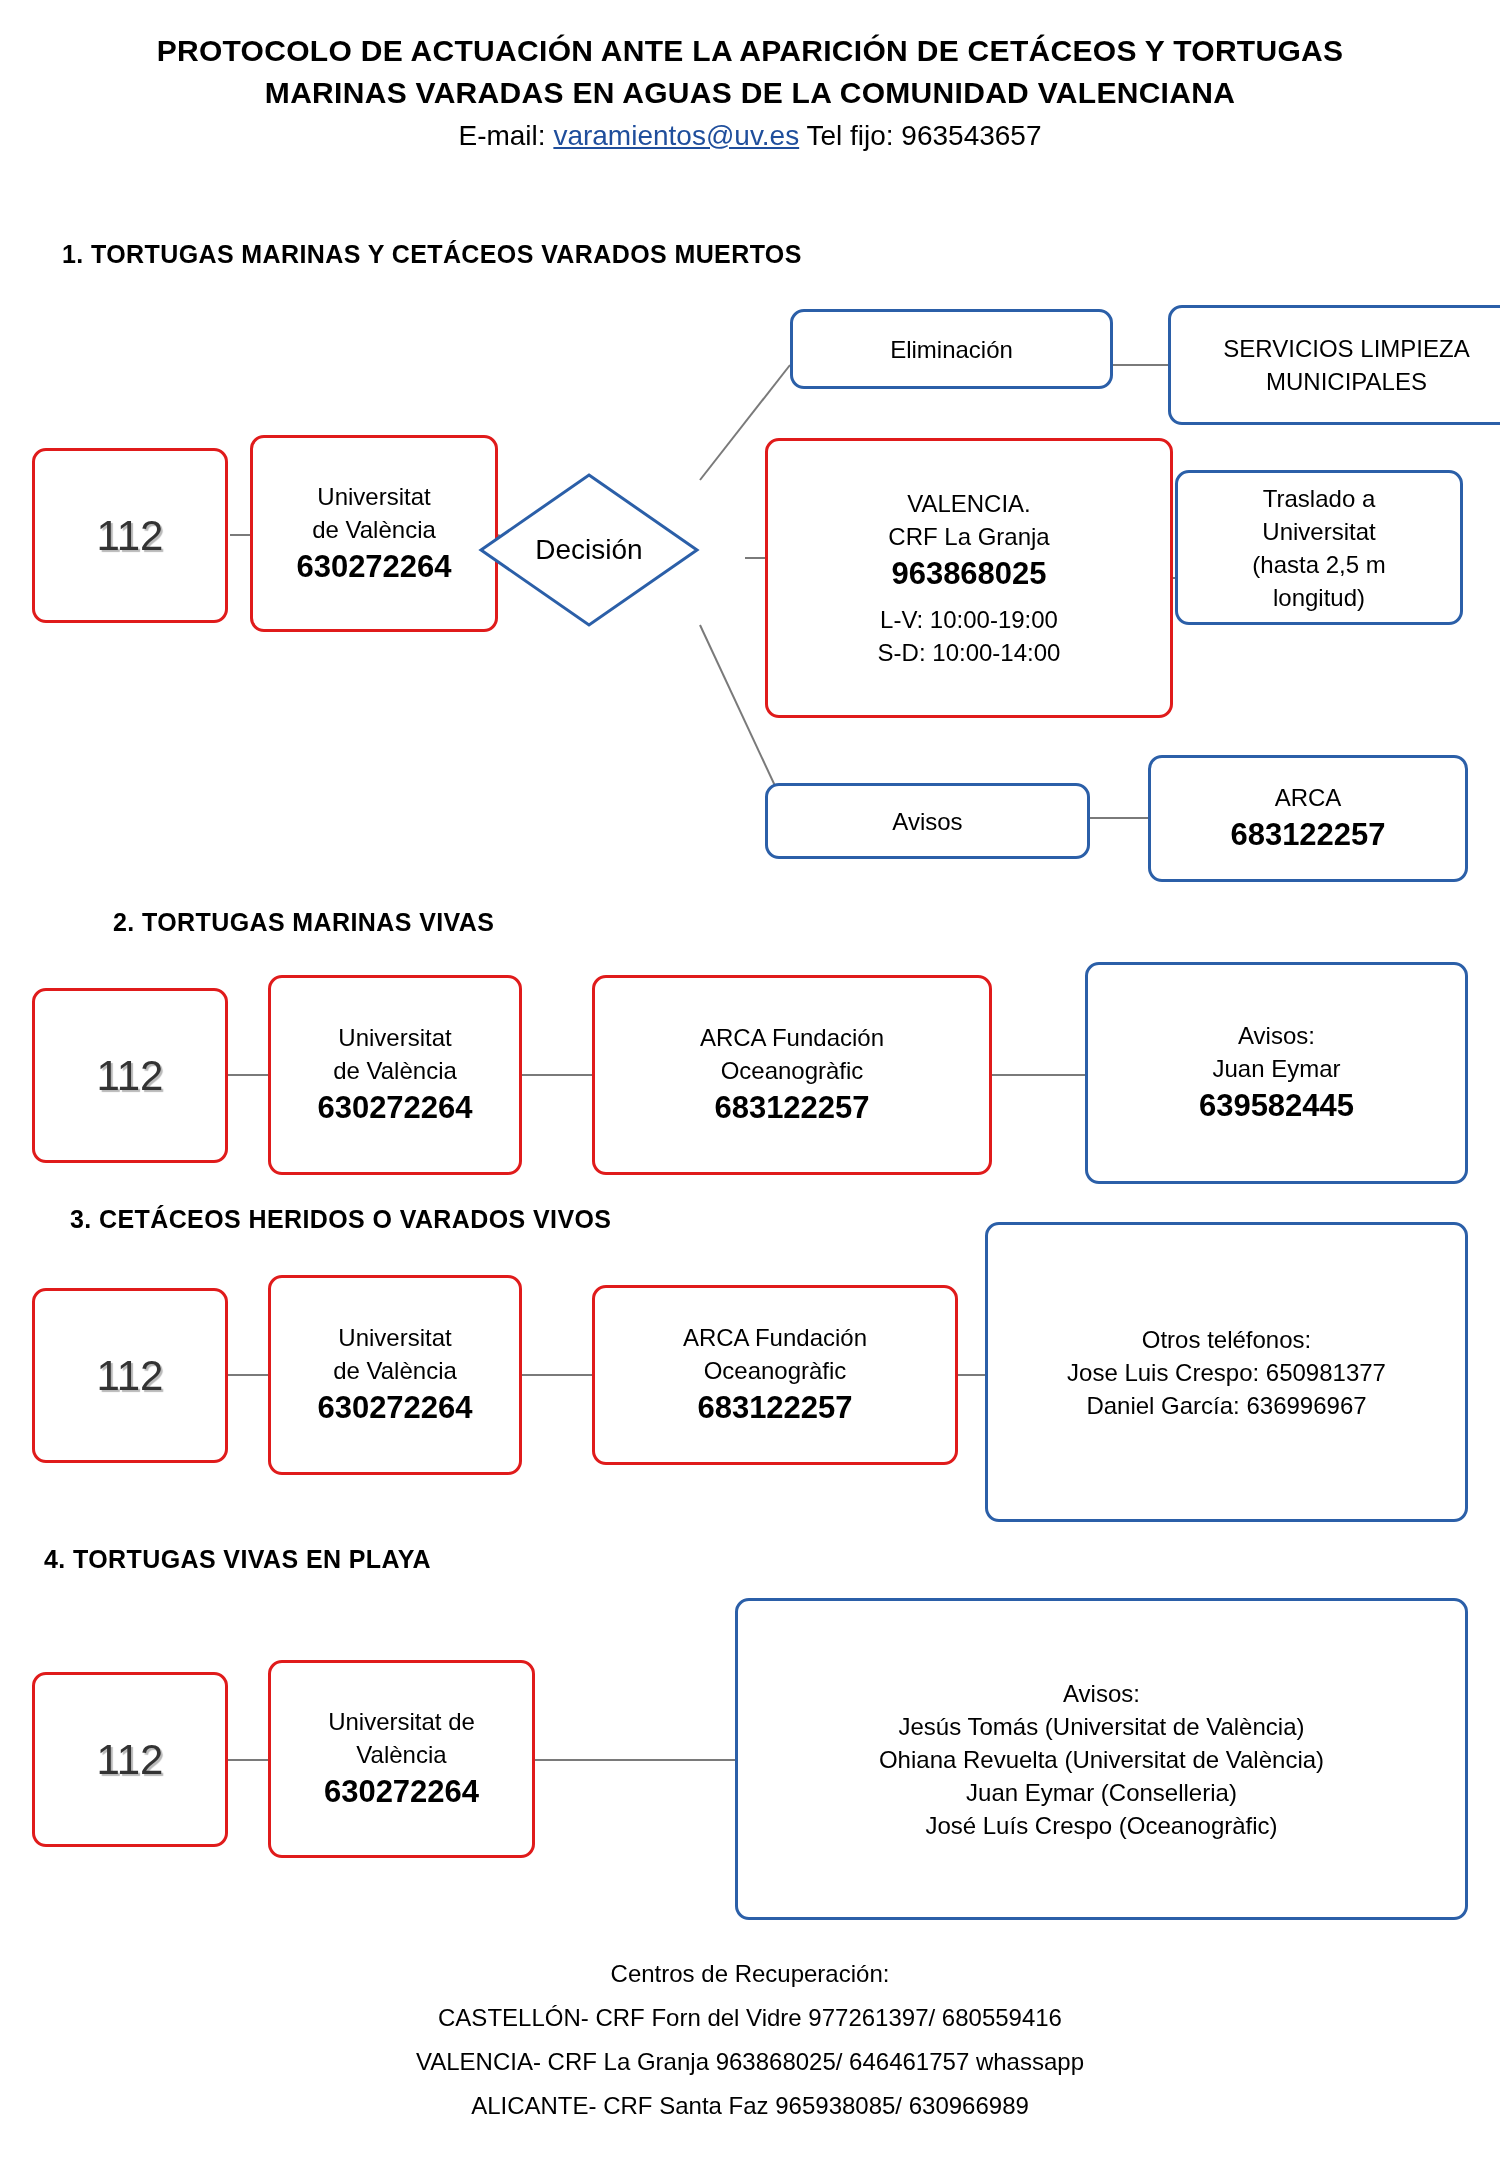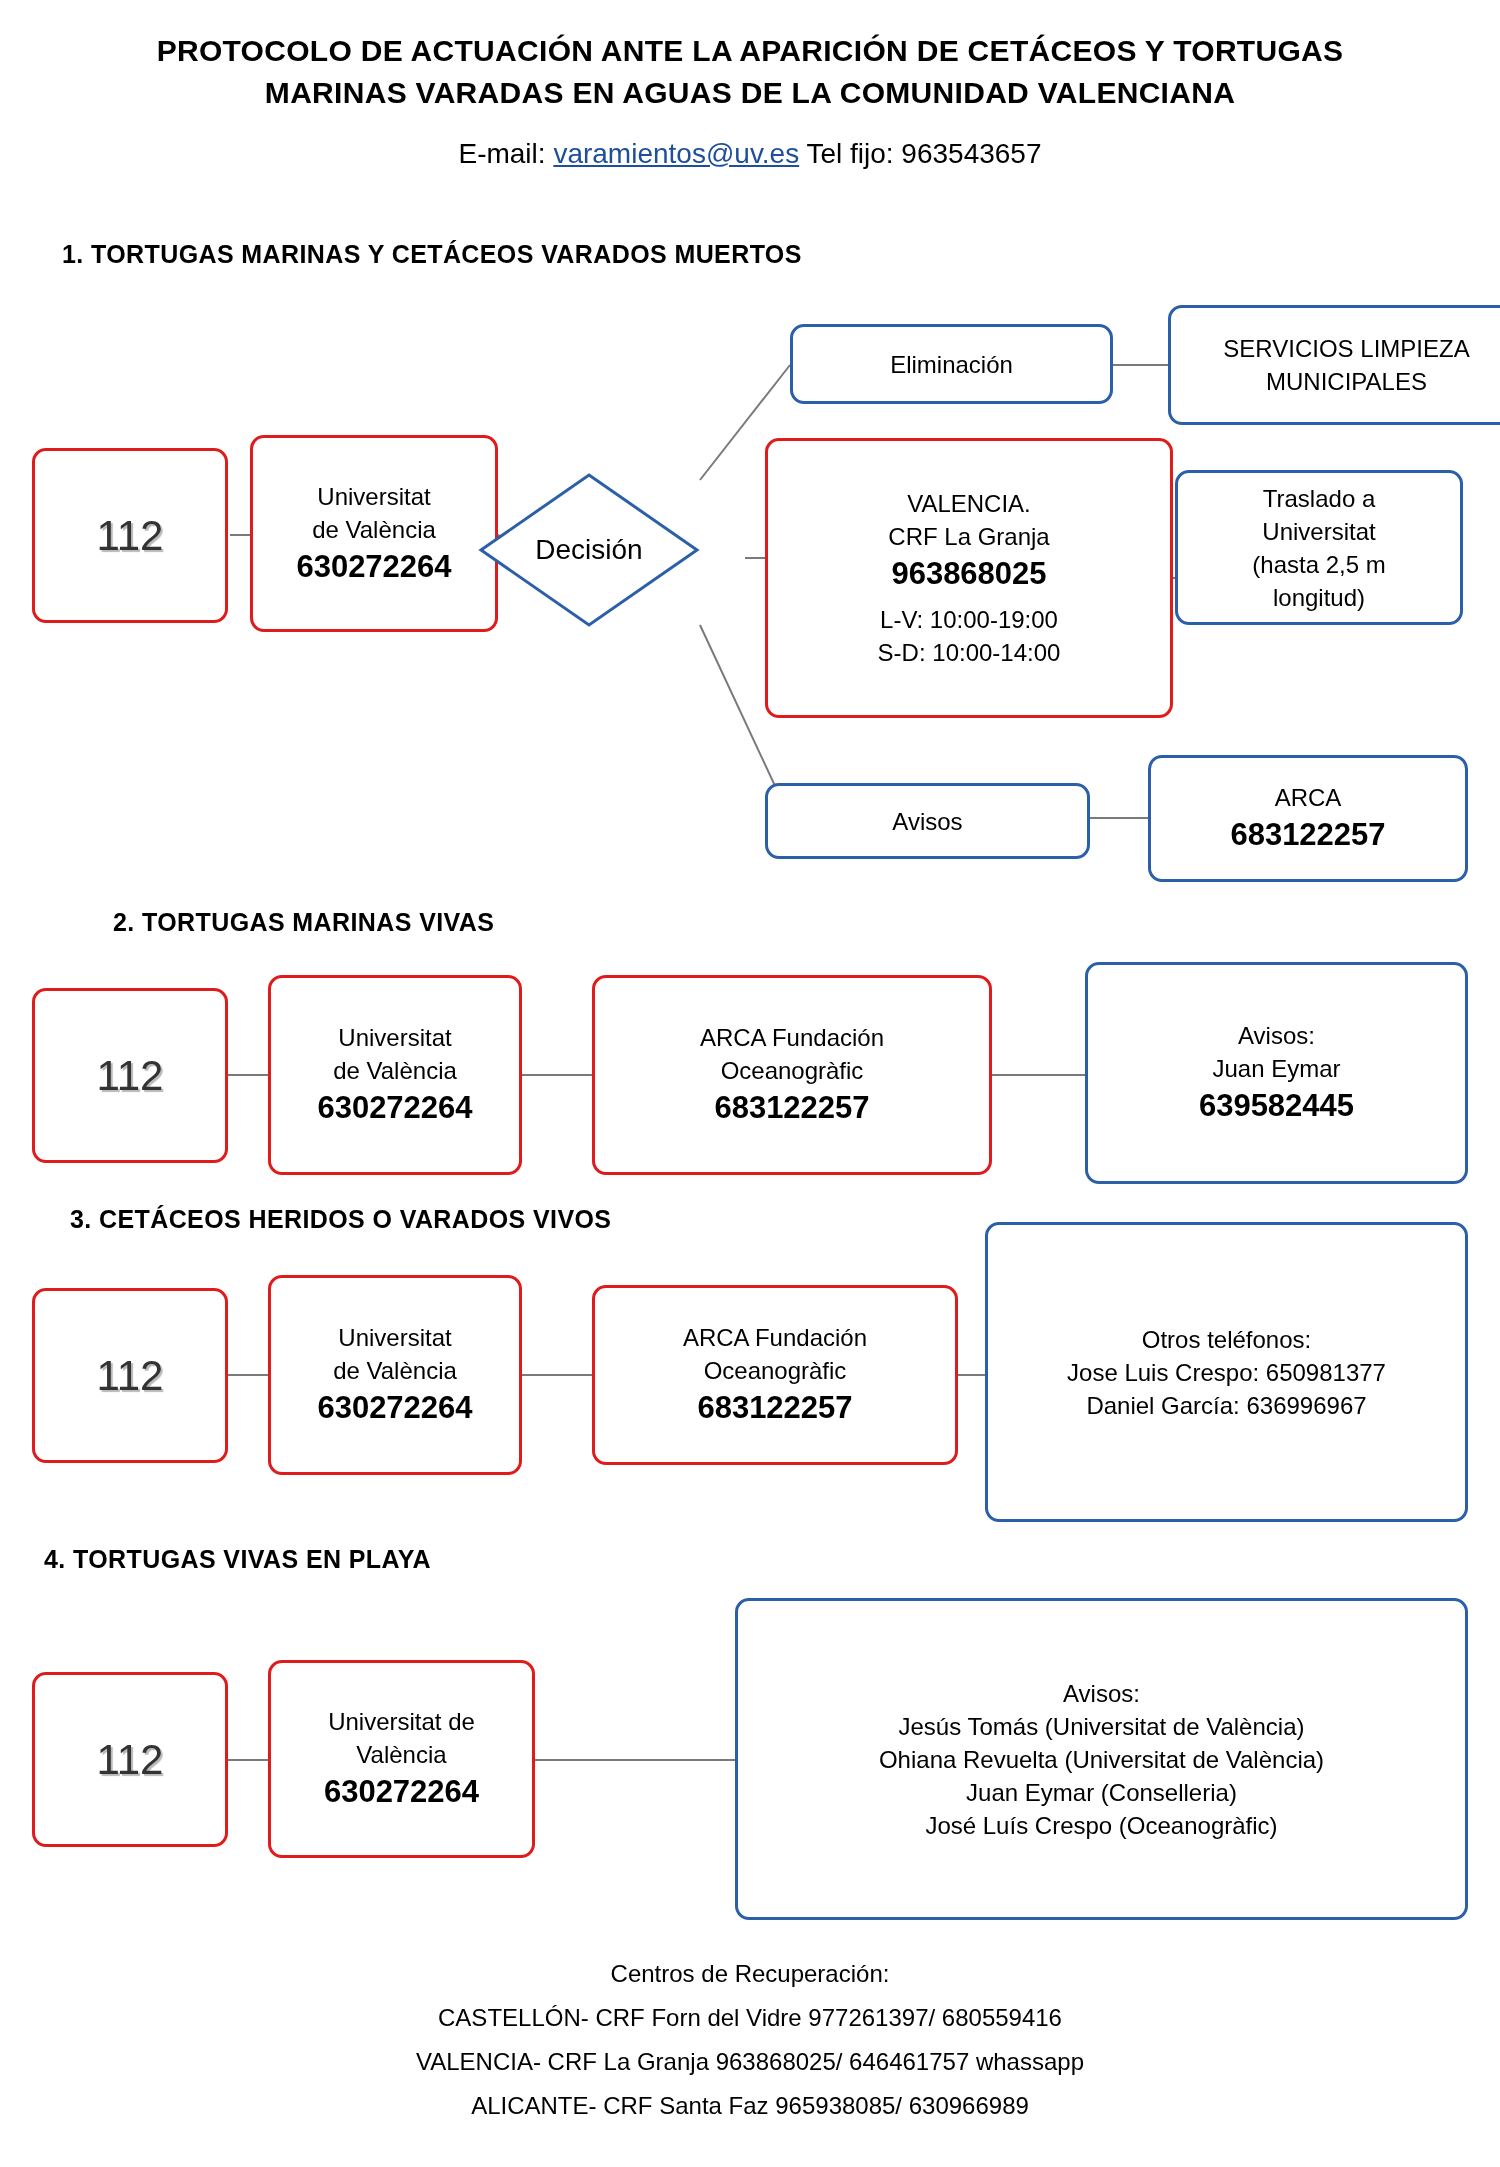--- a/index.html
+++ b/index.html
@@ -27,21 +27,21 @@
     font-weight: bold;
     font-size: 30px;
     line-height: 42px;
     letter-spacing: 0.3px;
     padding: 30px 110px 0 110px;
     box-sizing: border-box;
   }
   .email-line {
     text-align: center;
     font-size: 28px;
-    margin-top: 24px;
+    margin-top: 6px;
   }
   .email-line a {
     color: #1f4e9c;
     text-decoration: underline;
   }
 
   
   .section-head {
     font-weight: bold;
     font-size: 25px;
@@ -169,21 +169,21 @@
     <div class="big">630272264</div>
   </div>
 
   <div class="diamond-wrap" style="left:478px; top:472px; width:222px; height:156px;">
     <svg class="diamond" viewBox="0 0 222 156" preserveAspectRatio="none">
       <polygon points="111,3 219,78 111,153 3,78" fill="#ffffff" stroke="#2b5fa8" stroke-width="3"></polygon>
     </svg>
     <div class="diamond-label">Decisión</div>
   </div>
 
-  <div class="box blue" style="left:790px; top:324px; width:323px; height:80px;justify-content:center;">
+  <div class="box blue" style="left:790px; top:309px; width:323px; height:80px;justify-content:center;">
     <div>Eliminación</div>
   </div>
 
   <div class="box blue" style="left:1168px; top:305px; width:357px; height:120px;">
     <div>SERVICIOS LIMPIEZA</div>
     <div>MUNICIPALES</div>
   </div>
 
   <div class="box red" style="left:765px; top:438px; width:408px; height:280px;">
     <div>VALENCIA.</div>

